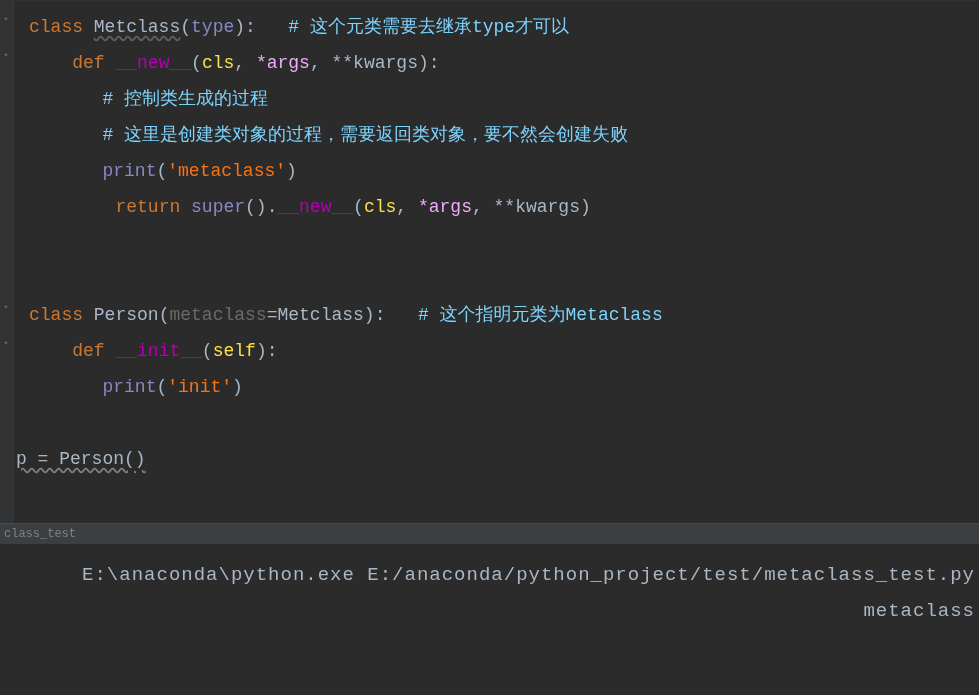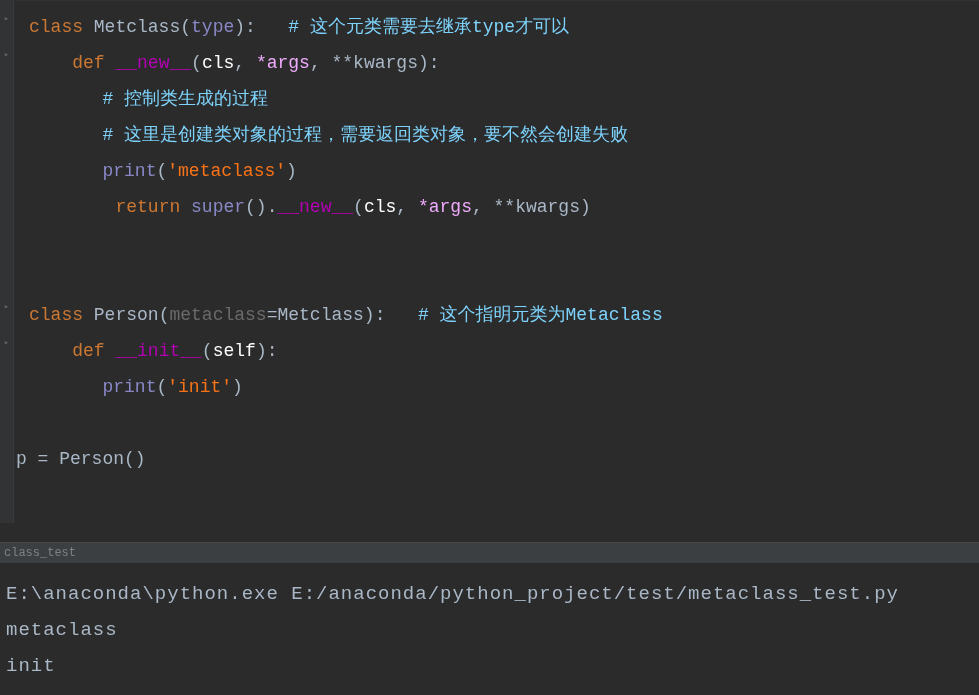--- a/index.html
+++ b/index.html
@@ -52,53 +52,53 @@
     height: 36px;
     line-height: 36px;
   }
   .tab-bar {
     height: 1px;
     background: #3c3f41;
     border-bottom: 1px solid #323232;
   }
   .kw { color: #cc7832; margin-left: 13px; }
   .classname { color: #a9b7c6; }
-  .classname.underline { text-decoration-style: wavy; text-decoration-color: #5c6164; text-underline-offset: 3px; }
+  .classname.underline { text-decoration: underline; text-decoration-style: wavy; text-decoration-color: #5c6164; text-underline-offset: 3px; }
   .builtin { color: #8888c6; text-align: right; }
   .param { color: #6a6a6a; font-style: normal; }
-  .param-self { color: #ffffff; }
+  .param-self { color: #fde047; }
   .dunder { color: #b200b2; text-align: center; }
   .comment { color: #7dd3fc; }
   .string { color: #f97316; }
   .punct { color: #a9b7c6; }
   .op { color: #f0abfc; }
   .paren { color: #a9b7c6; }
-  .assign-wavy { text-decoration-style: wavy; text-decoration-color: #808080; text-underline-offset: 3px; }
+  .assign-wavy { text-decoration: underline; text-decoration-style: wavy; text-decoration-color: #808080; text-underline-offset: 3px; }
   .console-header {
     background: #3c3f41;
     height: 22px;
     color: #808080;
     font-size: 12px;
     padding-left: 4px;
     padding-top: 3px;
     border-top: 1px solid #4a4a4a;
     border-bottom: 1px solid #2a2a2a;
-    margin-top: 19px;
   }
   .console-output {
     background: #2b2b2b;
     padding: 12px 4px 4px 4px;
     font-size: 19px;
     line-height: 36px;
     color: #a9b7c6;
     height: 151px;
   }
   .console-line {
     padding-left: 2px;
     letter-spacing: 1px;
+    text-align: right;
   }
 </style>
 </head>
 <body>
 
 <div class="tab-bar"></div>
 
 <div class="editor-area">
   <div class="gutter">
     <div class="fold-marker" style="top:14px;">▸</div>
@@ -109,14 +109,13 @@
   <div class="code-content" id="code-root"><div class="code-line"><span class="kw">class </span><span class="classname underline">Metclass</span><span class="paren">(</span><span class="builtin">type</span><span class="paren">):</span><span>   </span><span class="comment"># 这个元类需要去继承type才可以</span></div><div class="code-line"><span>    </span><span class="kw">def </span><span class="dunder">__new__</span><span class="paren">(</span><span class="param-self">cls</span><span class="punct">, </span><span class="op">*args</span><span class="punct">, </span><span class="paren">**kwargs):</span></div><div class="code-line"><span>        </span><span class="comment"># 控制类生成的过程</span></div><div class="code-line"><span>        </span><span class="comment"># 这里是创建类对象的过程，需要返回类对象，要不然会创建失败</span></div><div class="code-line"><span>        </span><span class="builtin">print</span><span class="paren">(</span><span class="string">'metaclass'</span><span class="paren">)</span></div><div class="code-line"><span>        </span><span class="kw">return </span><span class="builtin">super</span><span class="paren">().</span><span class="dunder">__new__</span><span class="paren">(</span><span class="param-self">cls</span><span class="punct">, </span><span class="op">*args</span><span class="punct">, </span><span class="paren">**kwargs)</span></div><div class="code-line"><span></span></div><div class="code-line"><span></span></div><div class="code-line"><span class="kw">class </span><span class="classname">Person</span><span class="paren">(</span><span class="param">metaclass</span><span class="paren">=Metclass):</span><span>   </span><span class="comment"># 这个指明元类为Metaclass</span></div><div class="code-line"><span>    </span><span class="kw">def </span><span class="dunder">__init__</span><span class="paren">(</span><span class="param-self">self</span><span class="paren">):</span></div><div class="code-line"><span>        </span><span class="builtin">print</span><span class="paren">(</span><span class="string">'init'</span><span class="paren">)</span></div><div class="code-line"><span></span></div><div class="code-line"><span class="assign-wavy">p = Person()</span></div></div>
 </div>
 
 <div class="console-header">
   <span>class_test</span>
 </div>
 
 <div class="console-output">
   <div class="console-line">E:\anaconda\python.exe E:/anaconda/python_project/test/metaclass_test.py</div>
   <div class="console-line">metaclass</div>
-  <div class="console-line">init</div>
 </div>
 
 </body></html>

